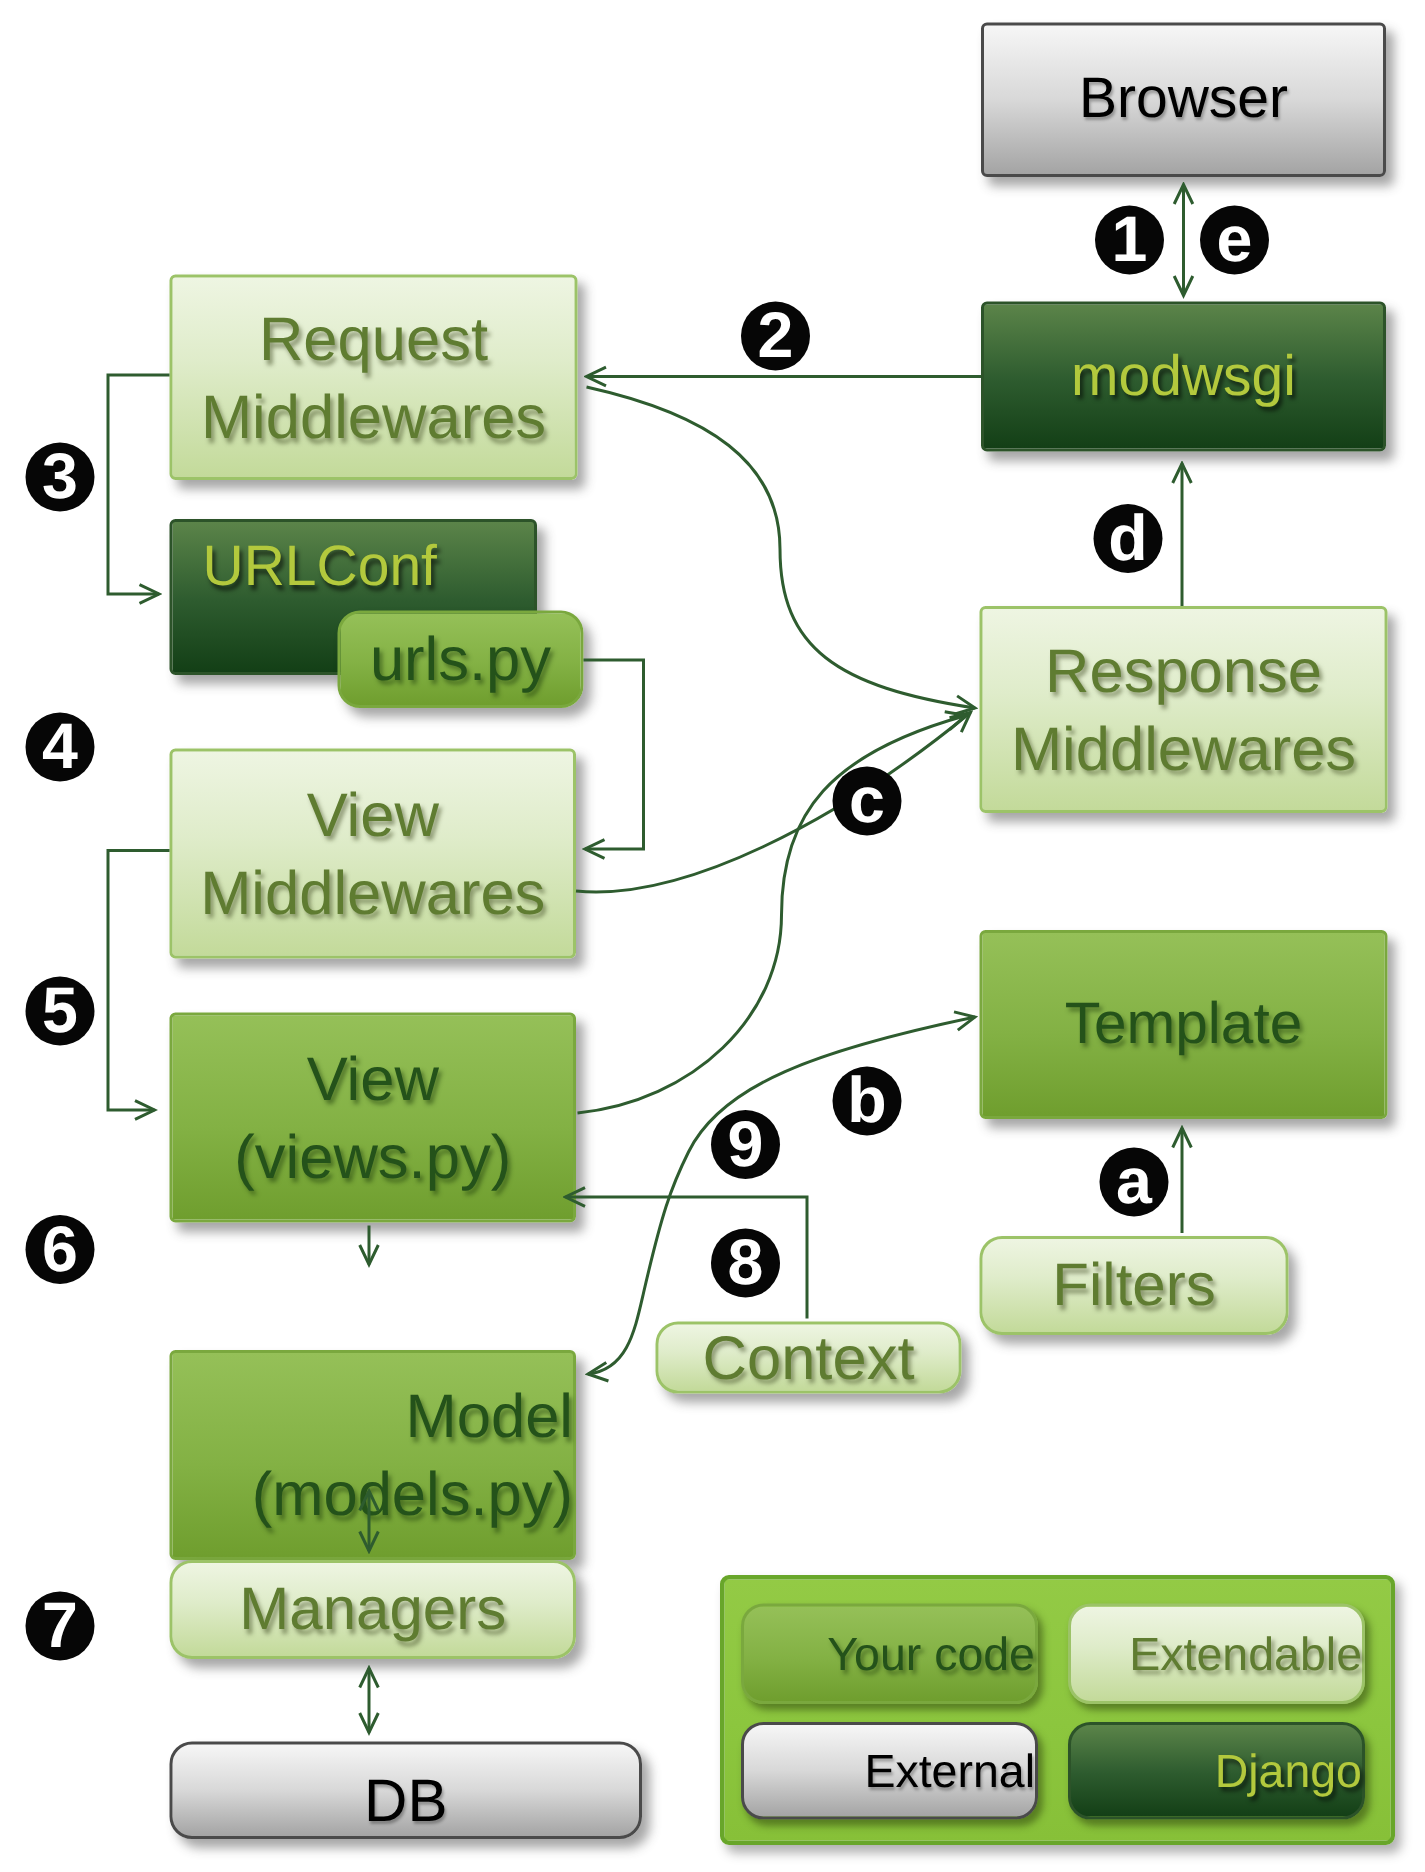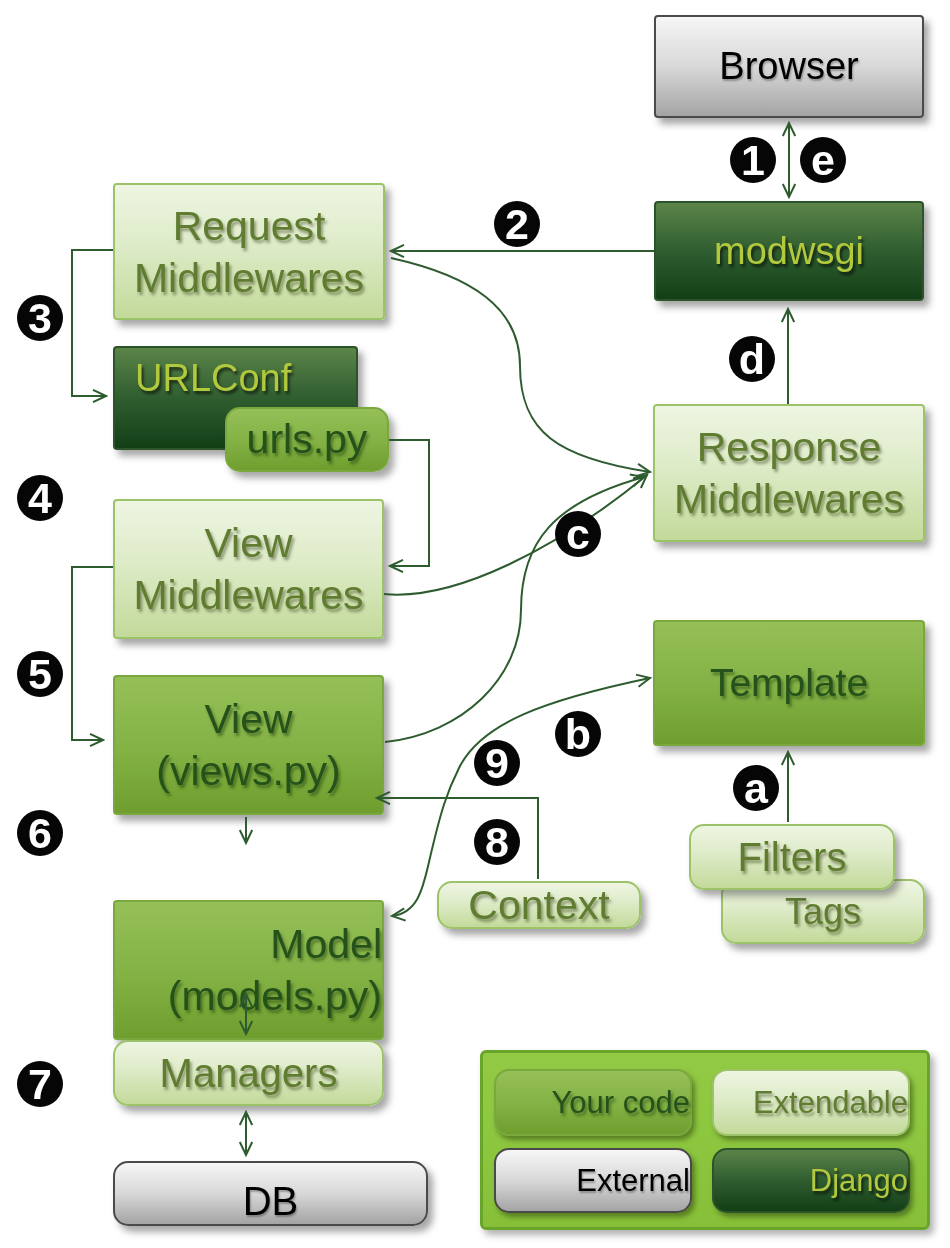--- a/index.html
+++ b/index.html
@@ -88,25 +88,22 @@
 
   <div class="box big light two" style="left:653px;top:404px;width:272px;height:138px;">
     <span>Response</span>
     <span>Middlewares</span>
   </div>
 
   <div class="box big mid" style="left:653px;top:620px;width:272px;height:126px;font-size:39px;">
     <span>Template</span>
   </div>
 
-  <div class="box pill light" style="left:721px;top:879px;width:204px;height:65px;font-size:36px;">
-    <span>Tags</span>
-  </div>
 
-  <div class="box pill light" style="left:653px;top:824px;width:206px;height:66px;font-size:40px;margin-left:36px;">
+  <div class="box pill light" style="left:653px;top:824px;width:206px;height:66px;font-size:40px;">
     <span>Filters</span>
   </div>
 
   <div class="box pill light" style="left:437px;top:881px;width:204px;height:48px;font-size:41px;">
     <span>Context</span>
   </div>
 
   <svg id="arrows" viewBox="0 0 950 1248">
     <defs>
       <marker id="ah" viewBox="-18 -9 20 18" refX="0" refY="0" markerWidth="20" markerHeight="18" markerUnits="userSpaceOnUse" orient="auto">

